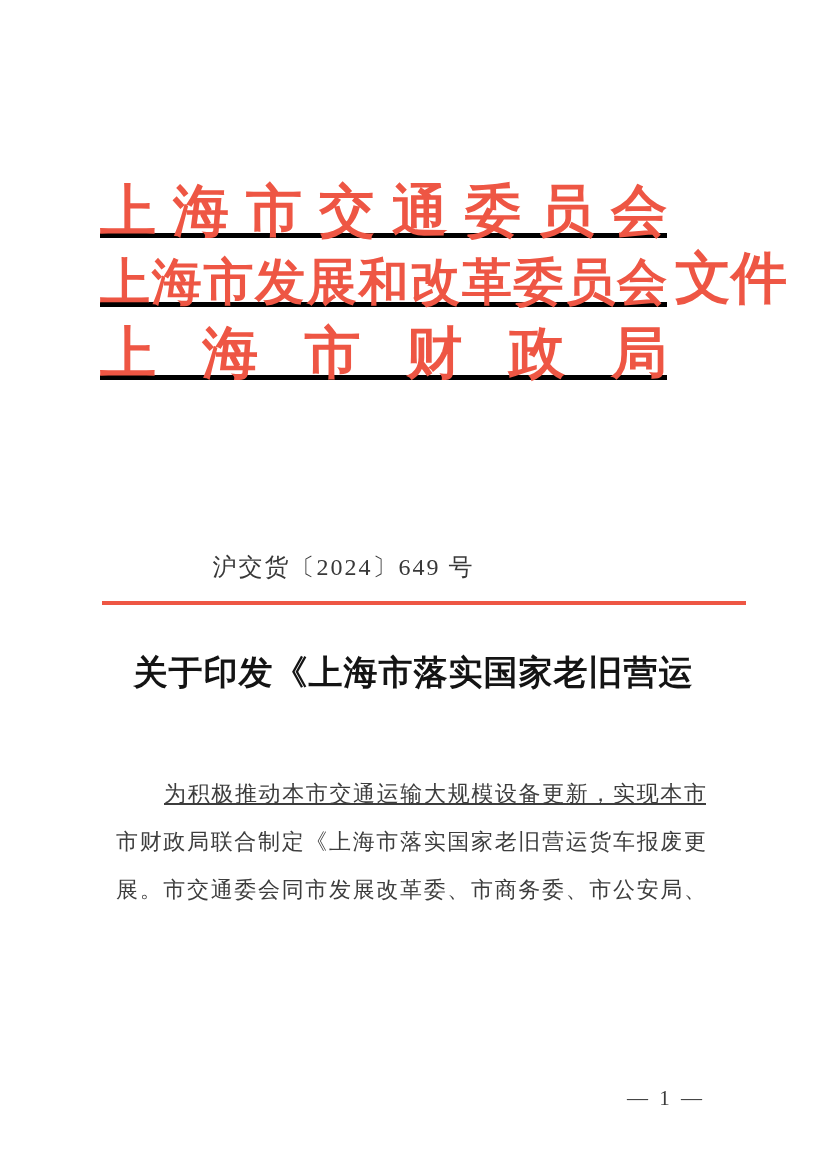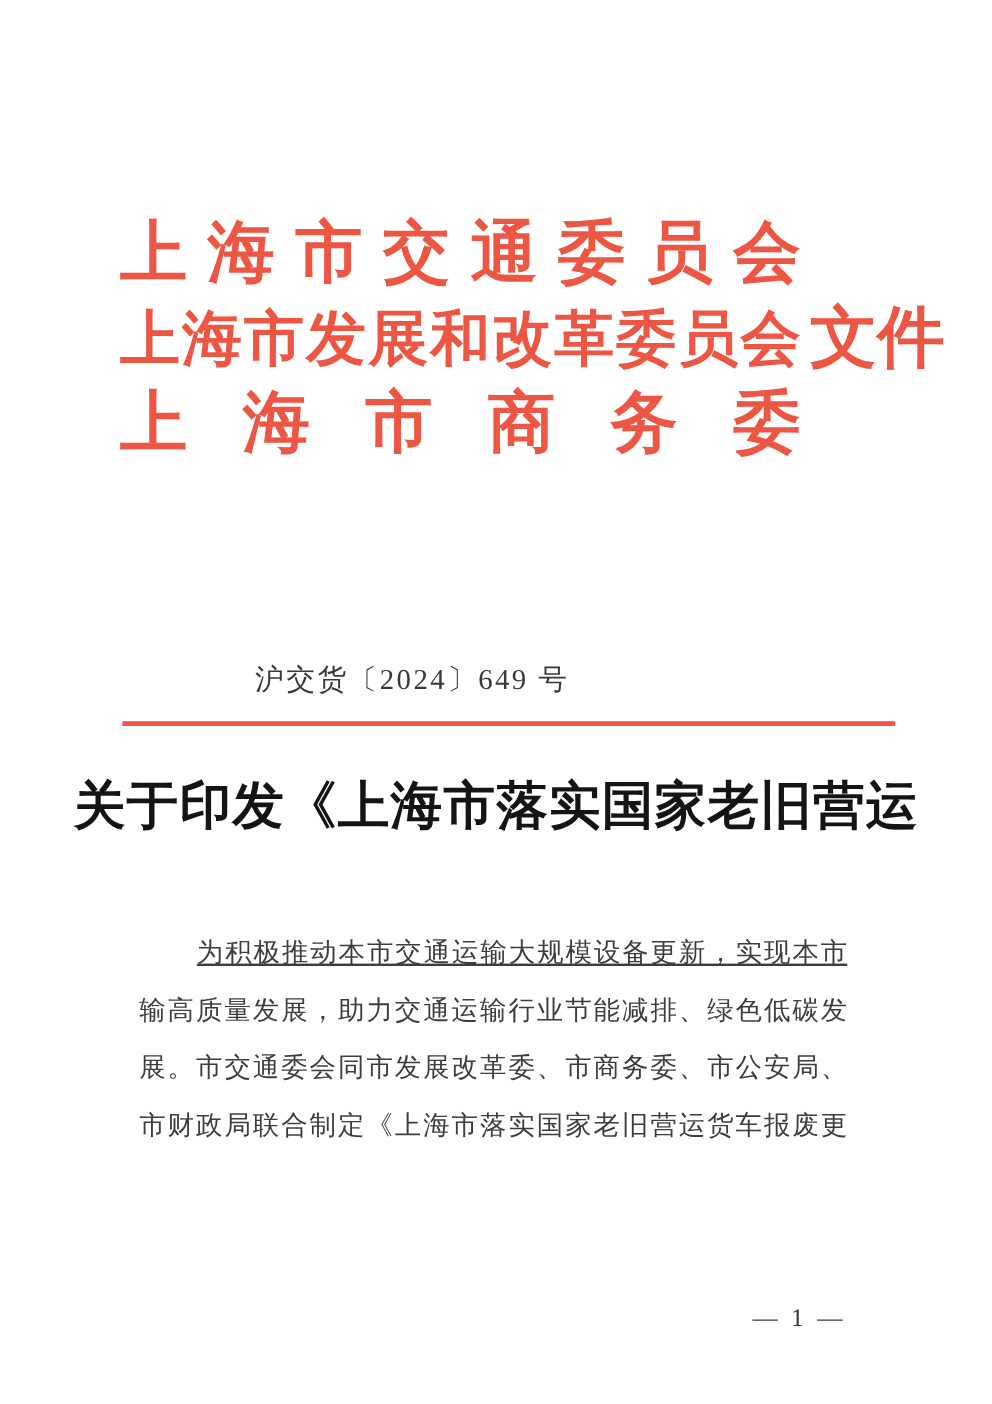--- a/index.html
+++ b/index.html
@@ -16,40 +16,41 @@
   }
 
   
   .gov-header {
     position: absolute;
     top: 176px; left: 100px;
     width: 690px;
     display: flex;
     align-items: center;
   }
-  .agency-lines { width: 567px; }
+  .agency-lines { width: 567px; text-decoration: underline; }
   .agency-line {
     color: var(--accent, #ee5644);
     font-weight: bold;
     font-size: 56px;
     line-height: 71px;
     text-align: justify;
     text-align-last: justify;
     text-justify: inter-character;
     white-space: normal;
     letter-spacing: 0;
   }
   .agency-line.dense { font-size: 50px; }
   .doc-suffix {
     color: var(--accent, #ee5644);
     font-weight: bold;
     font-size: 56px;
     line-height: 71px;
     margin-left: 8px;
     white-space: nowrap;
+    font-family: Liberation Mono, monospace;
   }
 
   
   .doc-number {
     position: absolute;
     top: 551px; left: 0;
     width: 687px;
     text-align: center;
     font-size: 24px;
     line-height: 32px;
@@ -66,21 +67,21 @@
   }
 
   
   .doc-title {
     position: absolute;
     top: 648px; left: 0;
     width: 827px;
     text-align: center;
     font-weight: bold;
     color: #141414;
-    font-size: 43px;
+    font-size: 34px;
     line-height: 50px;
     letter-spacing: 1px;
   }
 
   
   .doc-body {
     position: absolute;
     top: 770px; left: 116px;
     width: 590px;
     color: #3d3d3d;
@@ -113,35 +114,34 @@
 </style>
 </head>
 <body>
 
 <div class="page">
 
   <div class="gov-header">
     <div class="agency-lines">
       <div class="agency-line">上海市交通委员会</div>
       <div class="agency-line dense">上海市发展和改革委员会</div>
-      <div class="agency-line">上海市商务委</div>
+      <div class="agency-line">上海市财政局</div>
     </div>
     <div class="doc-suffix">文件</div>
   </div>
 
   <div class="doc-number">沪交货〔2024〕649 号</div>
 
   <div class="red-rule"></div>
 
   <div class="doc-title">
     <div>关于印发《上海市落实国家老旧营运</div>
   </div>
 
   <div class="doc-body">
     <div class="body-line indent">为积极推动本市交通运输大规模设备更新，实现本市</div>
-    <div class="body-line">输高质量发展，助力交通运输行业节能减排、绿色低碳发</div>
+    <div class="body-line">市财政局联合制定《上海市落实国家老旧营运货车报废更</div>
     <div class="body-line">展。市交通委会同市发展改革委、市商务委、市公安局、</div>
-    <div class="body-line">市财政局联合制定《上海市落实国家老旧营运货车报废更</div>
   </div>
 
   <div class="page-number">— 1 —</div>
 
 </div>
 
 </body></html>

